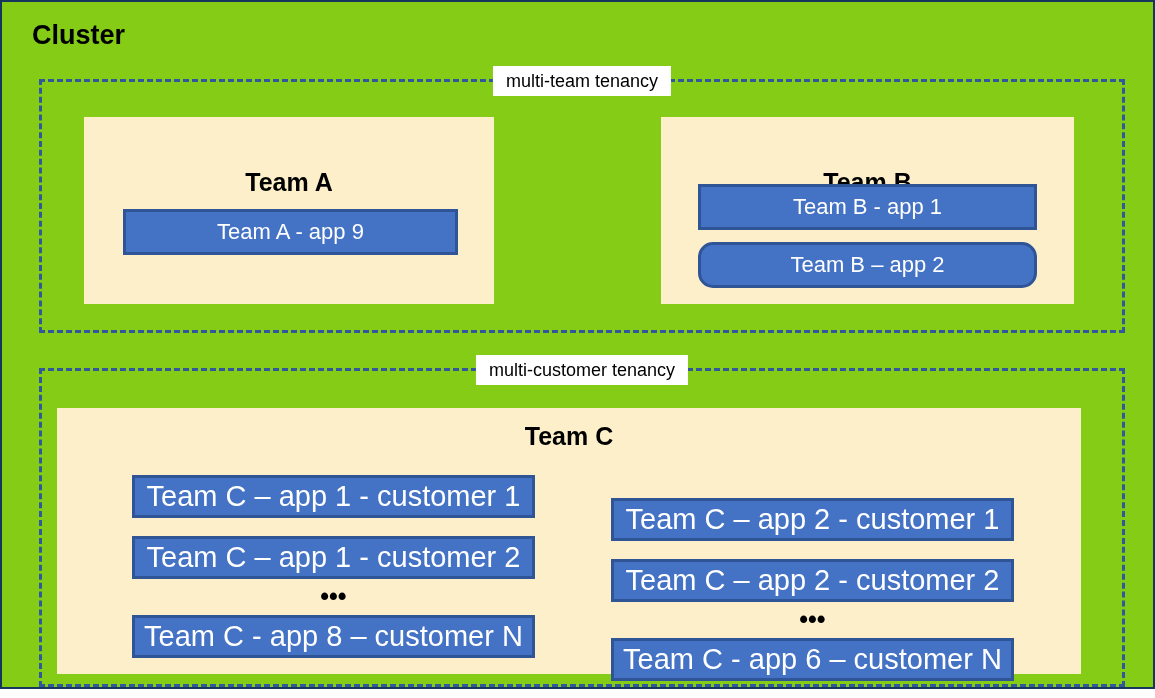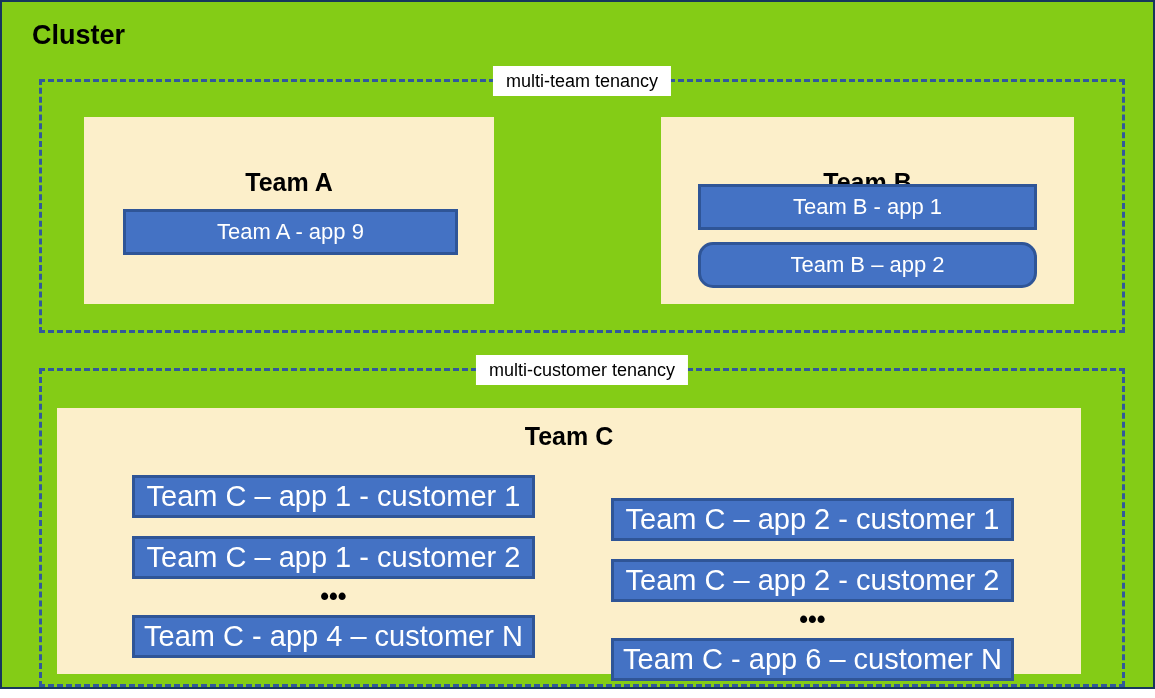--- a/index.html
+++ b/index.html
@@ -172,21 +172,21 @@
   <div class="tenancy-group" id="group-multi-customer">
     <div class="tenancy-label">multi-customer tenancy</div>
   </div>
 
   <div class="team-box" id="team-c-box">
     <div class="team-title" id="team-c-title">Team C</div>
 
     <div class="app-box app-c col-left row-1">Team C – app 1 - customer 1</div>
     <div class="app-box app-c col-left row-2">Team C – app 1 - customer 2</div>
     <div class="ellipsis col-left">•••</div>
-    <div class="app-box app-c col-left row-n">Team C - app 4 – customer N</div>
+    <div class="app-box app-c col-left row-n">Team C - app 8 – customer N</div>
 
     <div class="app-box app-c col-right row-1">Team C – app 2 - customer 1</div>
     <div class="app-box app-c col-right row-2">Team C – app 2 - customer 2</div>
     <div class="ellipsis col-right">•••</div>
     <div class="app-box app-c col-right row-n">Team C - app 6 – customer N</div>
   </div>
 
 </div>
 
 </body></html>

